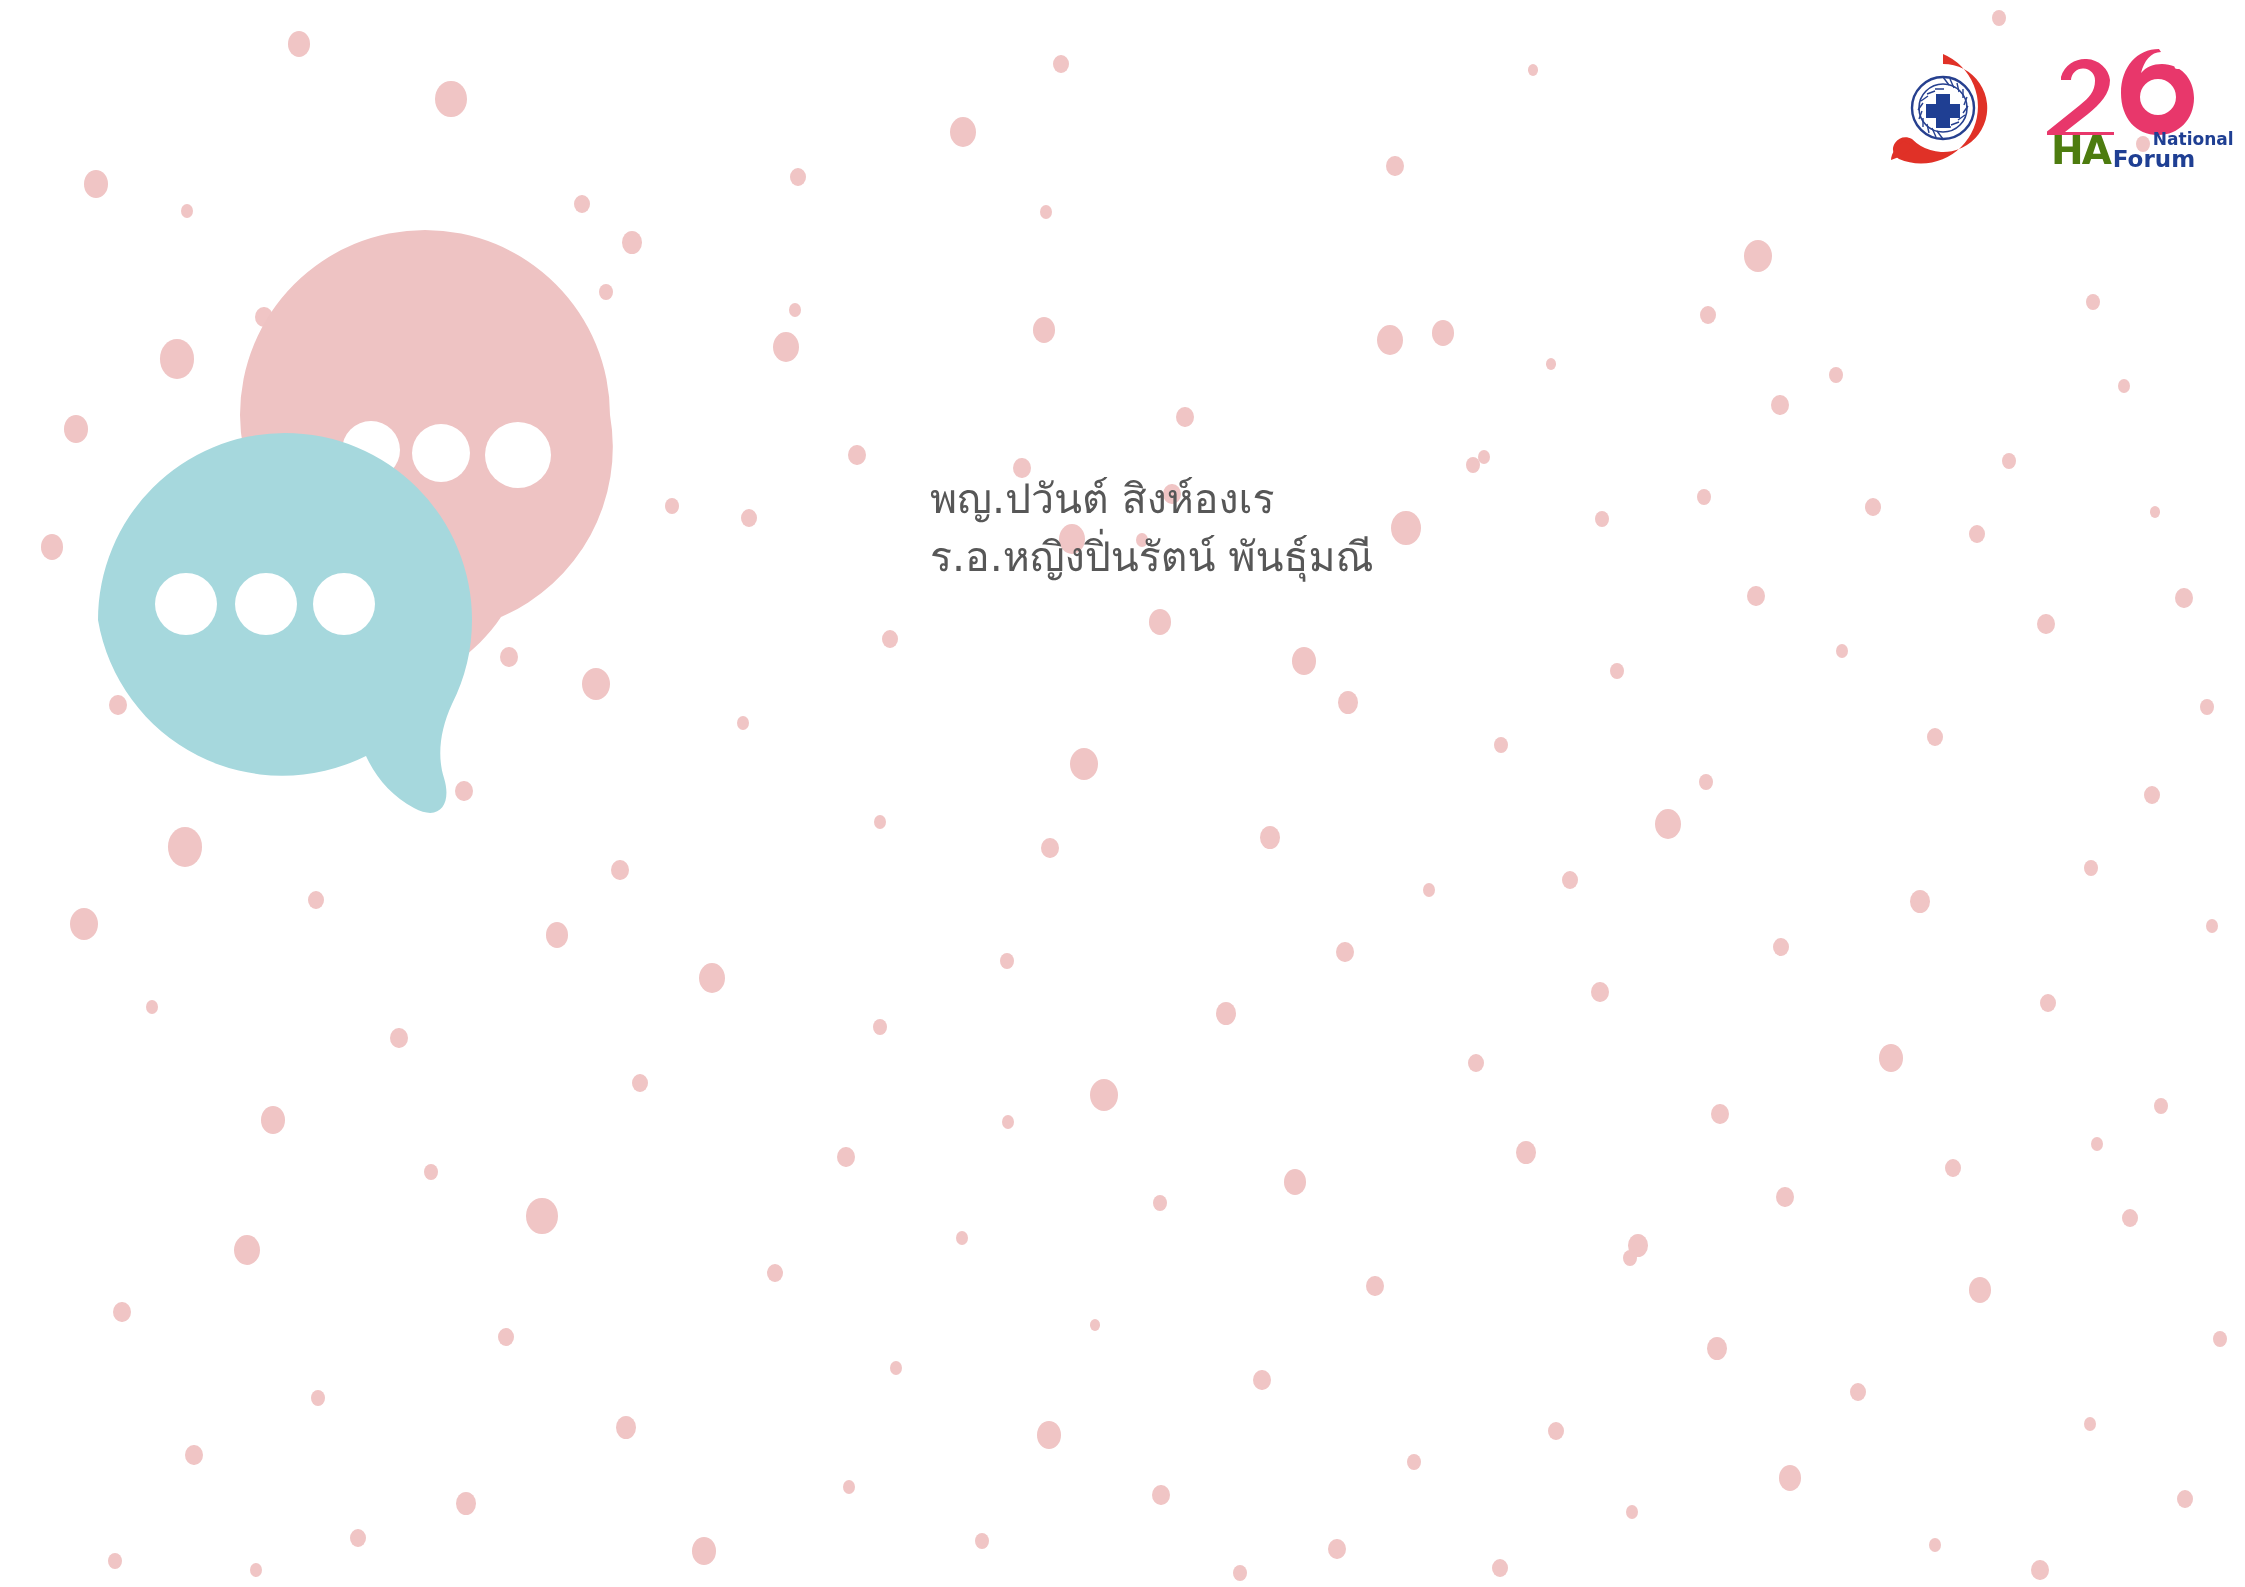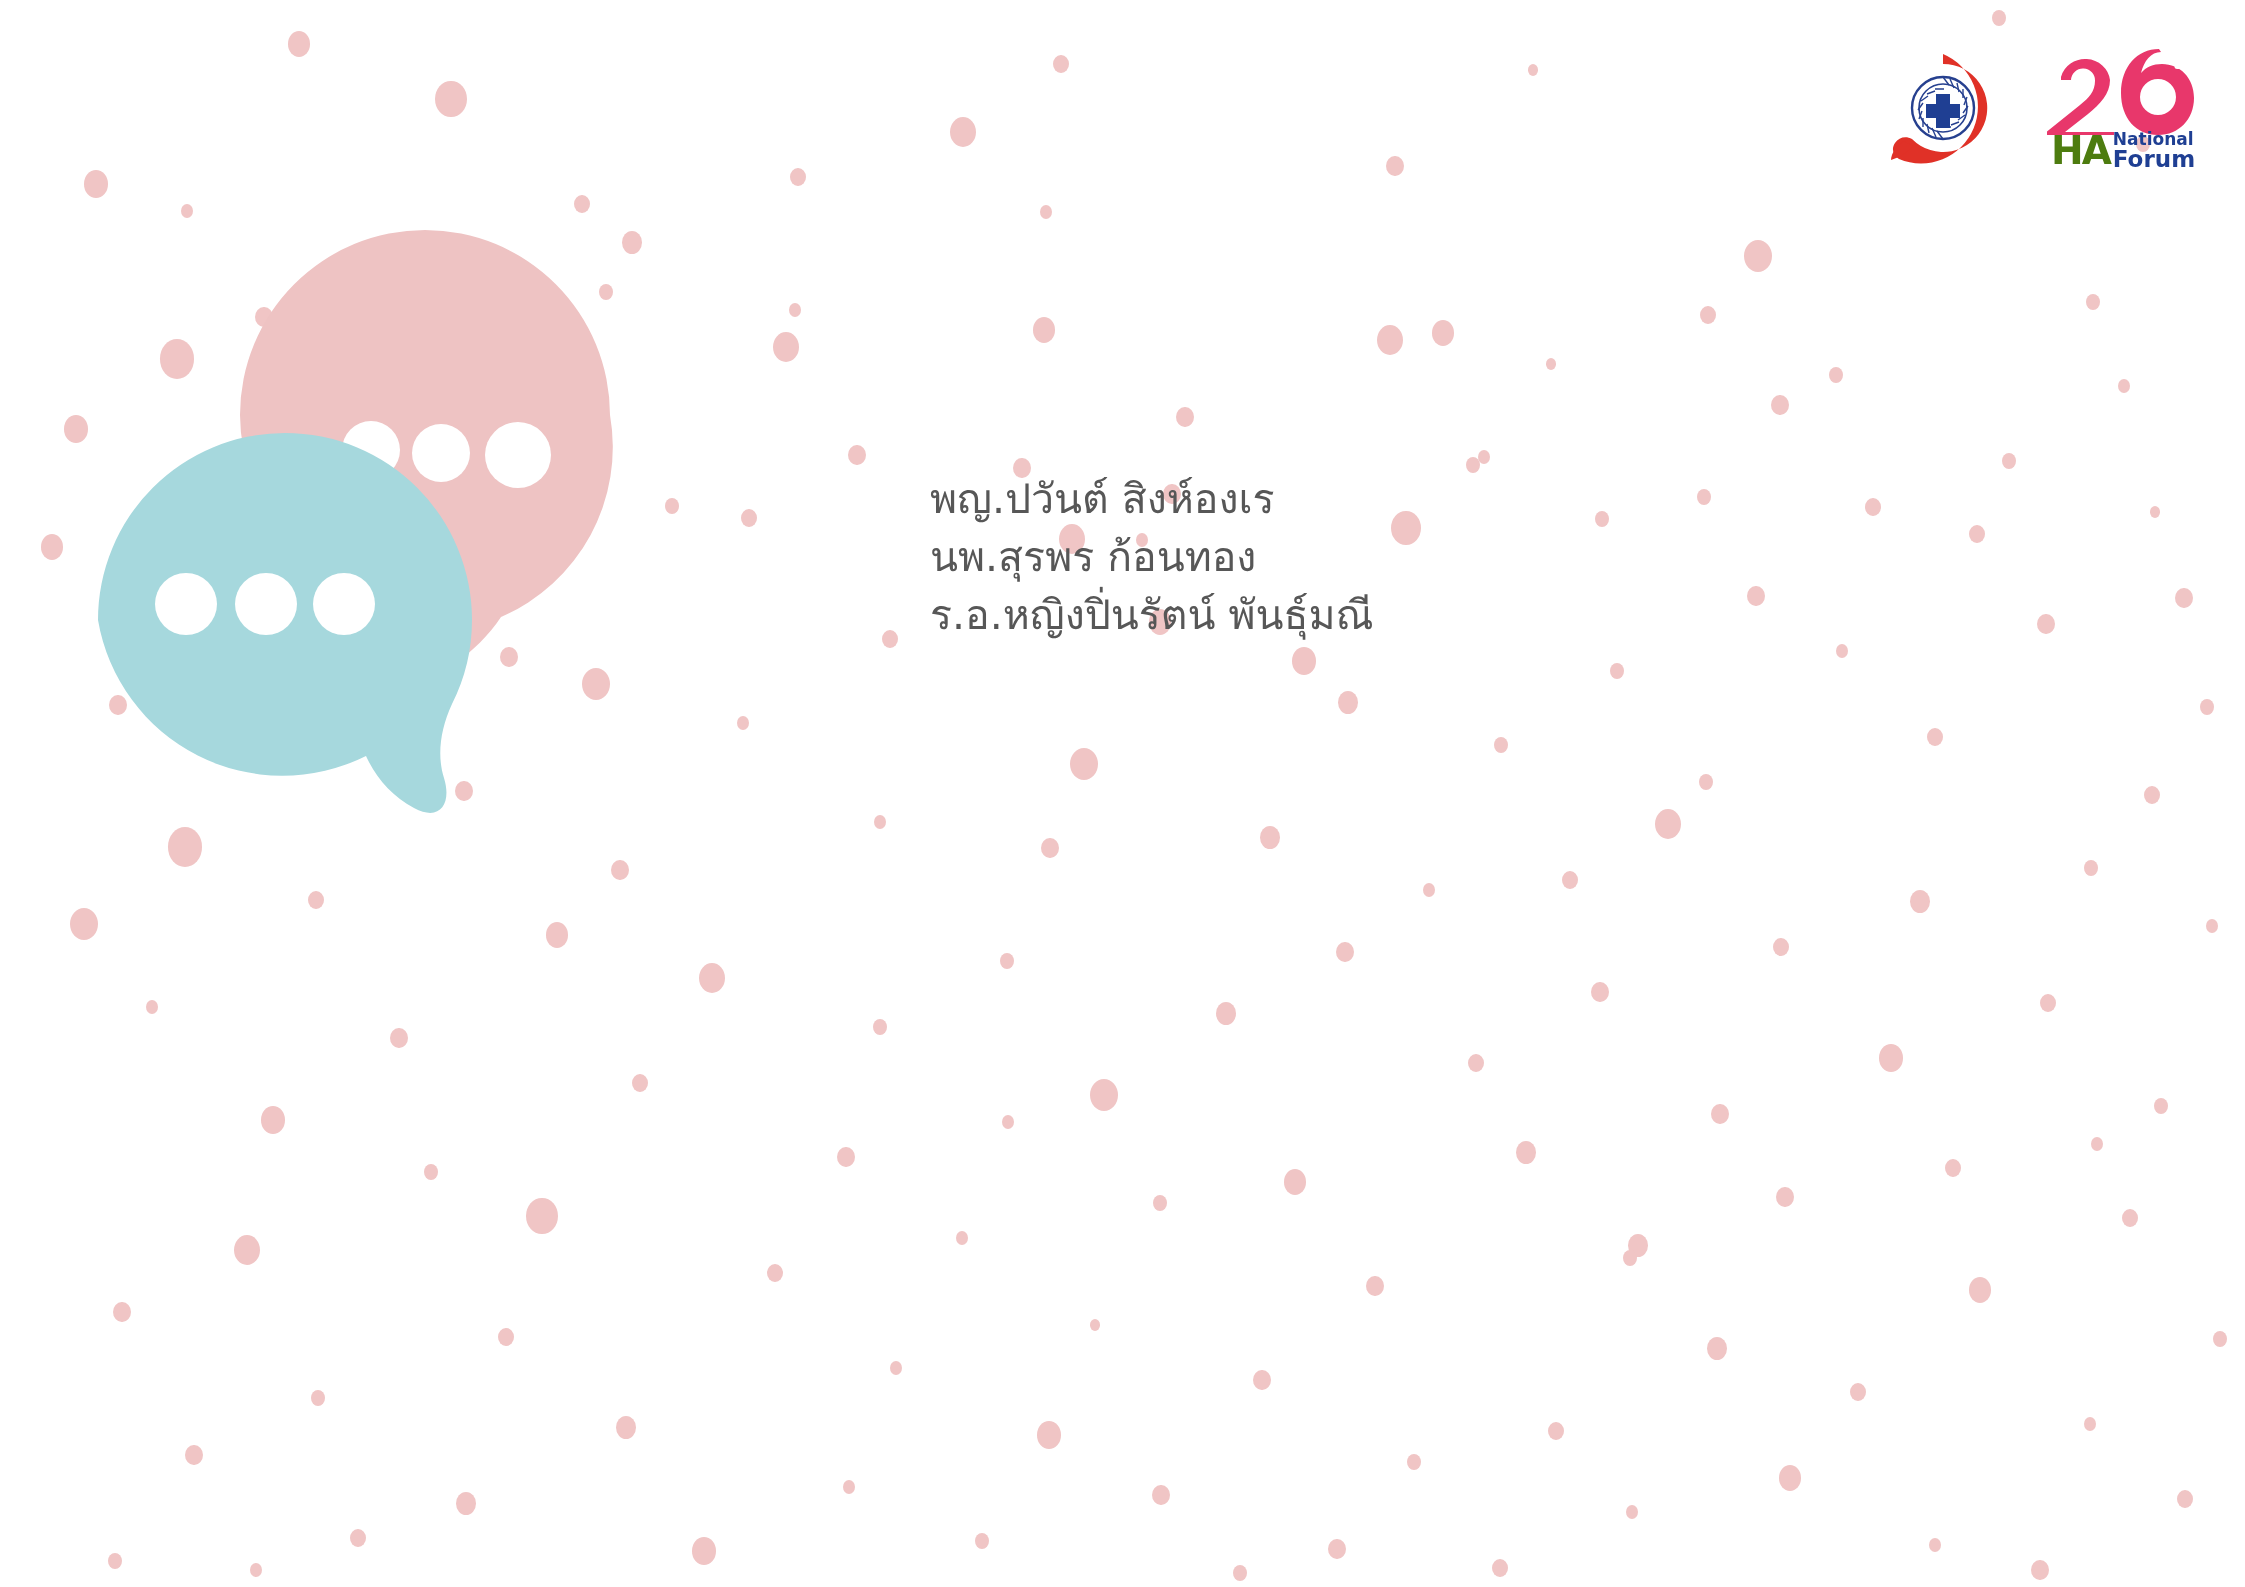--- a/index.html
+++ b/index.html
@@ -35,21 +35,21 @@
   .forum-word{display:flex;align-items:center;gap:3px;margin-top:-4px;padding-left:4px;}
   .forum-ha{
     font-family:"DejaVu Sans","Liberation Sans",sans-serif;
     font-weight:bold;font-size:39px;color:#4d7c0f;letter-spacing:-2px;line-height:1;
   }
   .forum-nf{
     display:flex;flex-direction:column;line-height:1.0;
     font-family:"DejaVu Sans","Liberation Sans",sans-serif;
     font-weight:bold;color:#1f3f93;
   }
-  .forum-nf .l1{font-size:17px;}
+  .forum-nf .l1{font-size:17px;margin-left:40px;}
   .forum-nf .l2{font-size:23px;}
 
   
   .content{
     position:absolute;left:930px;top:378px;width:1230px;
   }
   .title{
     font-family:"DejaVu Sans","Liberation Sans",sans-serif;
     font-weight:bold;
     font-size:82px;
@@ -317,18 +317,17 @@
           <span class="l1">National</span>
           <span class="l2">Forum</span>
         </span>
       </div>
     </div>
   </div>
 
   <div class="content">
     <div class="authors">
       <div>พญ.ปวันต์ สิงห์องเร</div>
-      <div>นพ.สุรพร ก้อนทอง</div>
       <div>ร.อ.หญิงปิ่นรัตน์ พันธุ์มณี</div>
     </div>
   </div>
 
 </div>
 
 </body></html>

